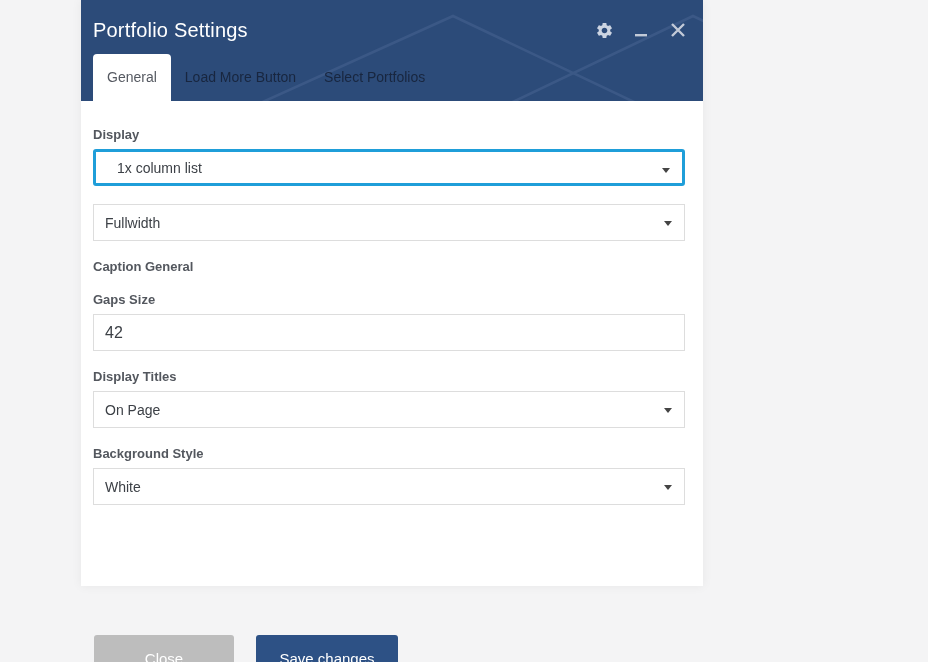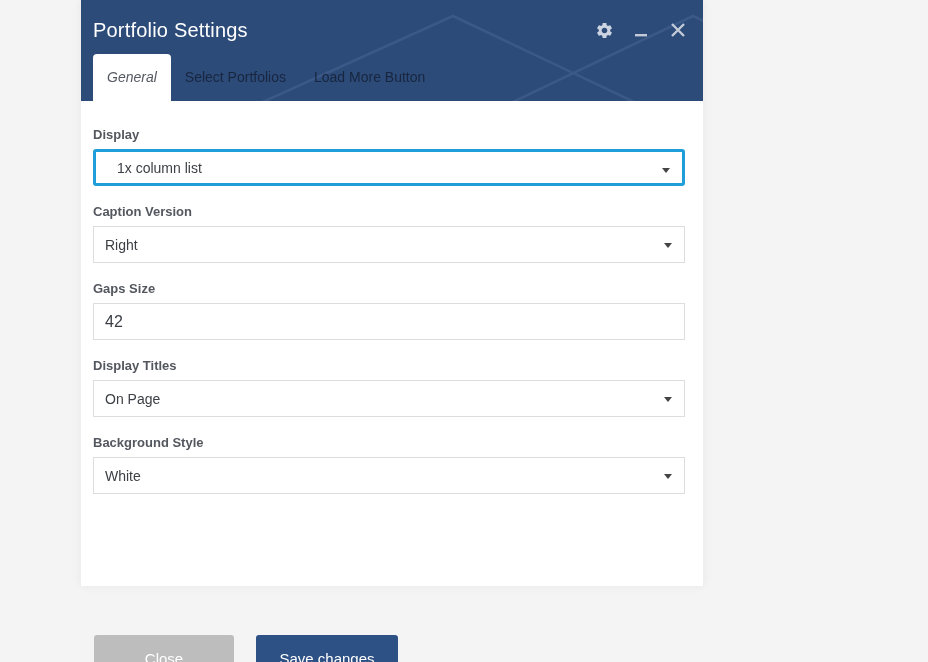--- a/index.html
+++ b/index.html
@@ -46,21 +46,20 @@
     padding:0 14px;
     font-size:14px;
     color:#18263f;
     cursor:pointer;
     white-space:nowrap;
   }
   .tab.active {
     background:#ffffff;
     color:#555961;
     border-radius:4px 4px 0 0;
-    font-style:italic;
   }
   .modal-body { padding:26px 18px 0 12px; }
   .field-group { margin-bottom:18px; }
   .field-label {
     display:block;
     font-size:13px;
     font-weight:700;
     color:#53575e;
     margin-bottom:7px;
   }
@@ -153,44 +152,44 @@
         <span class="hicon">
           <svg width="16" height="16" viewBox="0 0 16 16">
             <path d="M2,2 L14,14 M14,2 L2,14" stroke="#c2cad8" stroke-width="2.4" fill="none"></path>
           </svg>
         </span>
       </div>
     </div>
 
     <div class="tabs">
       <div class="tab active">General</div>
+      <div class="tab">Load More Button</div>
       <div class="tab">Select Portfolios</div>
-      <div class="tab">Load More Button</div>
     </div>
   </div>
 
   <div class="modal-body">
 
     <div class="field-group">
       <span class="field-label">Display</span>
       <div class="select-box focused">
         <span>1x column list</span>
         <span class="select-arrow"></span>
       </div>
     </div>
 
     <div class="field-group">
-    </div>
-
-    <div class="field-group">
-      <span class="field-label">Caption Version</span>
       <div class="select-box">
-        <span>Right</span>
-        <span class="select-arrow"></span>
-      </div>
+        <span>Fullwidth</span>
+        <span class="select-arrow"></span>
+      </div>
+    </div>
+
+    <div class="field-group">
+      <span class="field-label">Caption General</span>
     </div>
 
     <div class="field-group">
       <span class="field-label">Gaps Size</span>
       <input class="text-input" type="text" value="42" style="">
     </div>
 
     <div class="field-group">
       <span class="field-label">Display Titles</span>
       <div class="select-box">

